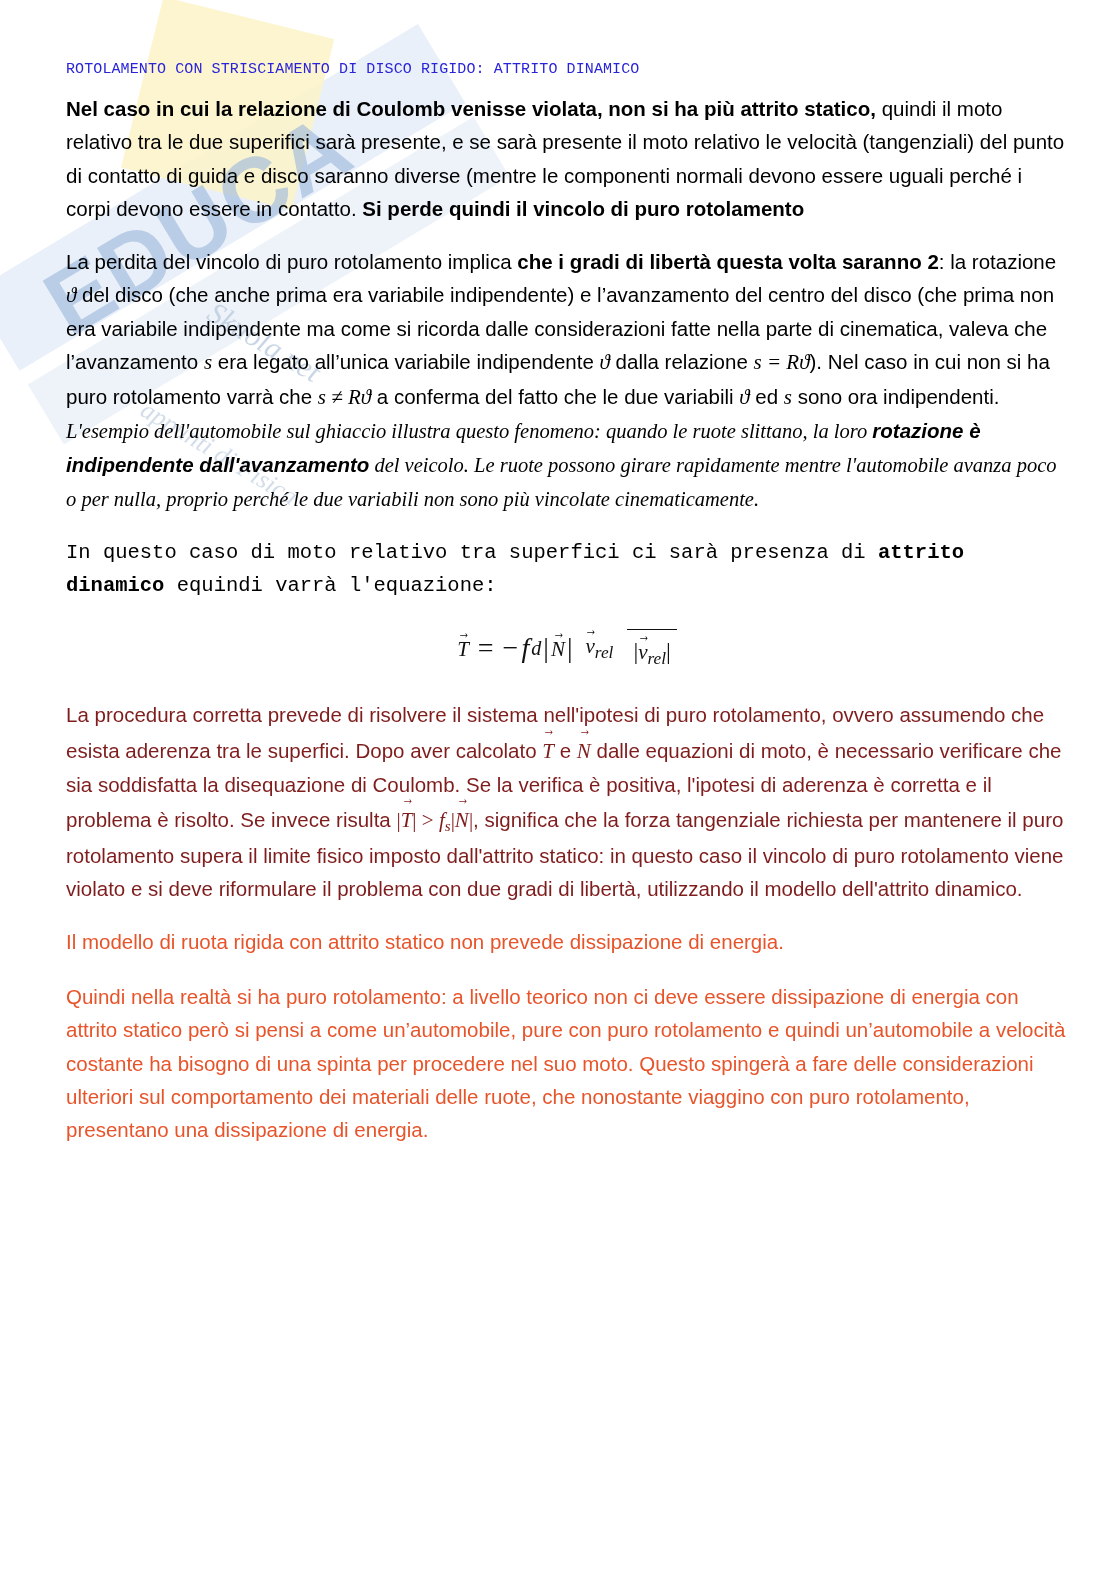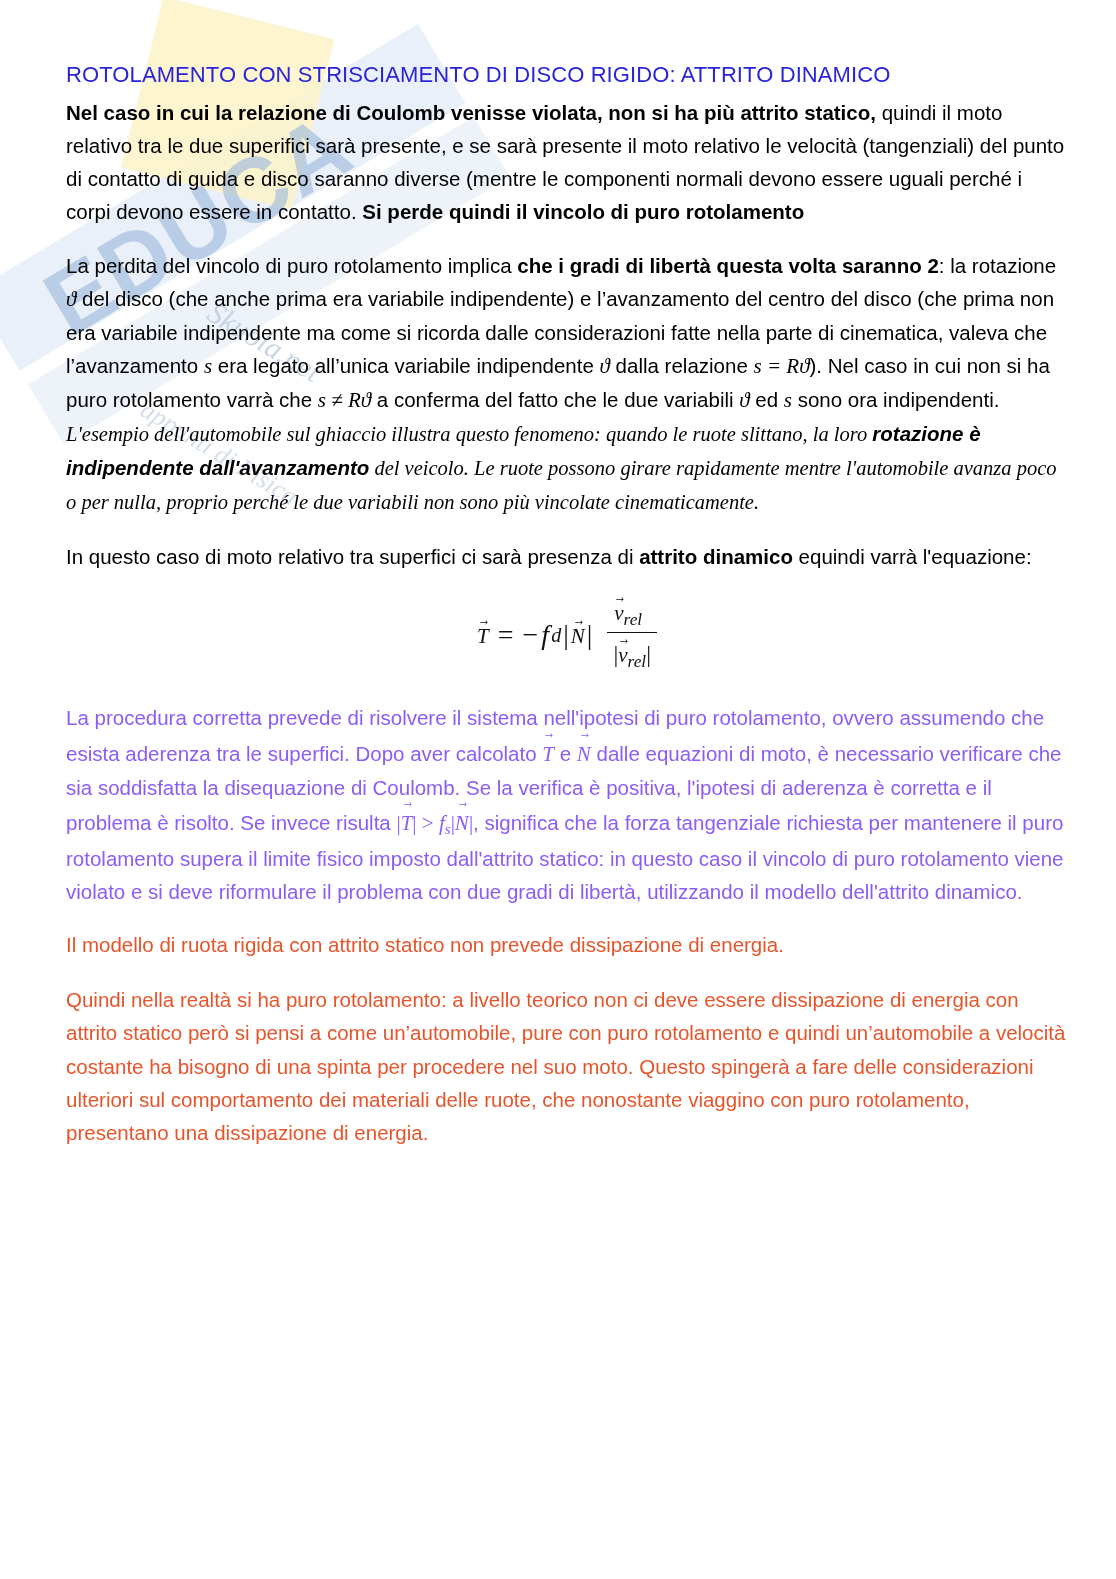--- a/index.html
+++ b/index.html
@@ -111,36 +111,37 @@
 
   
   .content {
     position: relative;
     z-index: 2;
     padding: 60px 48px 0 66px;
     box-sizing: border-box;
   }
 
   h1.doc-heading {
-    margin: 0 0 6px 0;
-    font-size: 22px;
+    margin: 0 0 12px 0;
+    font-size: 15px;
     font-weight: normal;
     color: #2a24d8;
     letter-spacing: .1px;
     line-height: 1.35;
+    font-family: Liberation Mono, monospace;
   }
 
   p.para {
     margin: 0 0 20px 0;
     font-size: 20.5px;
     line-height: 1.62;
     color: #000000;
     text-align: left;
   }
-  p.tight { margin-bottom: 18px; }
+  p.tight { margin-bottom: 18px; font-family: Liberation Mono, monospace; }
 
   .b { font-weight: bold; }
   .i { font-style: italic; font-family: Liberation Serif, serif; }
   .bi { font-weight: bold; font-style: italic; }
 
   
   .m {
     font-family: "Liberation Serif", serif;
     font-style: italic;
     font-size: 21px;
@@ -186,38 +187,38 @@
     justify-content: center;
     font-family: "Liberation Serif", serif;
     font-size: 28px;
     color: #111;
     gap: 2px;
   }
   .eq .op { font-style: normal; margin: 0 7px; }
   .eq .bar { font-style: normal; }
   .frac {
     display: inline-flex;
-    flex-direction: column;
+    flex-direction: row;
     align-items: center;
     vertical-align: middle;
     margin-left: 5px;
     font-size: 24px;
   }
   .frac .num { padding: 0 6px 2px 6px; }
   .frac .den {
     padding: 8px 6px 0 6px;
     border-top: 1.6px solid #111;
     margin-left: 8px;
   }
 
   p.red-para {
     margin: 0 0 20px 0;
     font-size: 20.5px;
     line-height: 1.62;
-    color: #8b5cf6;
+    color: #7f1d1d;
   }
   p.orange-para {
     margin: 0 0 22px 0;
     font-size: 20.5px;
     line-height: 1.62;
     color: #e8542a;
   }
   p.orange-para.last { margin-bottom: 4px; }
 </style>
 </head>

